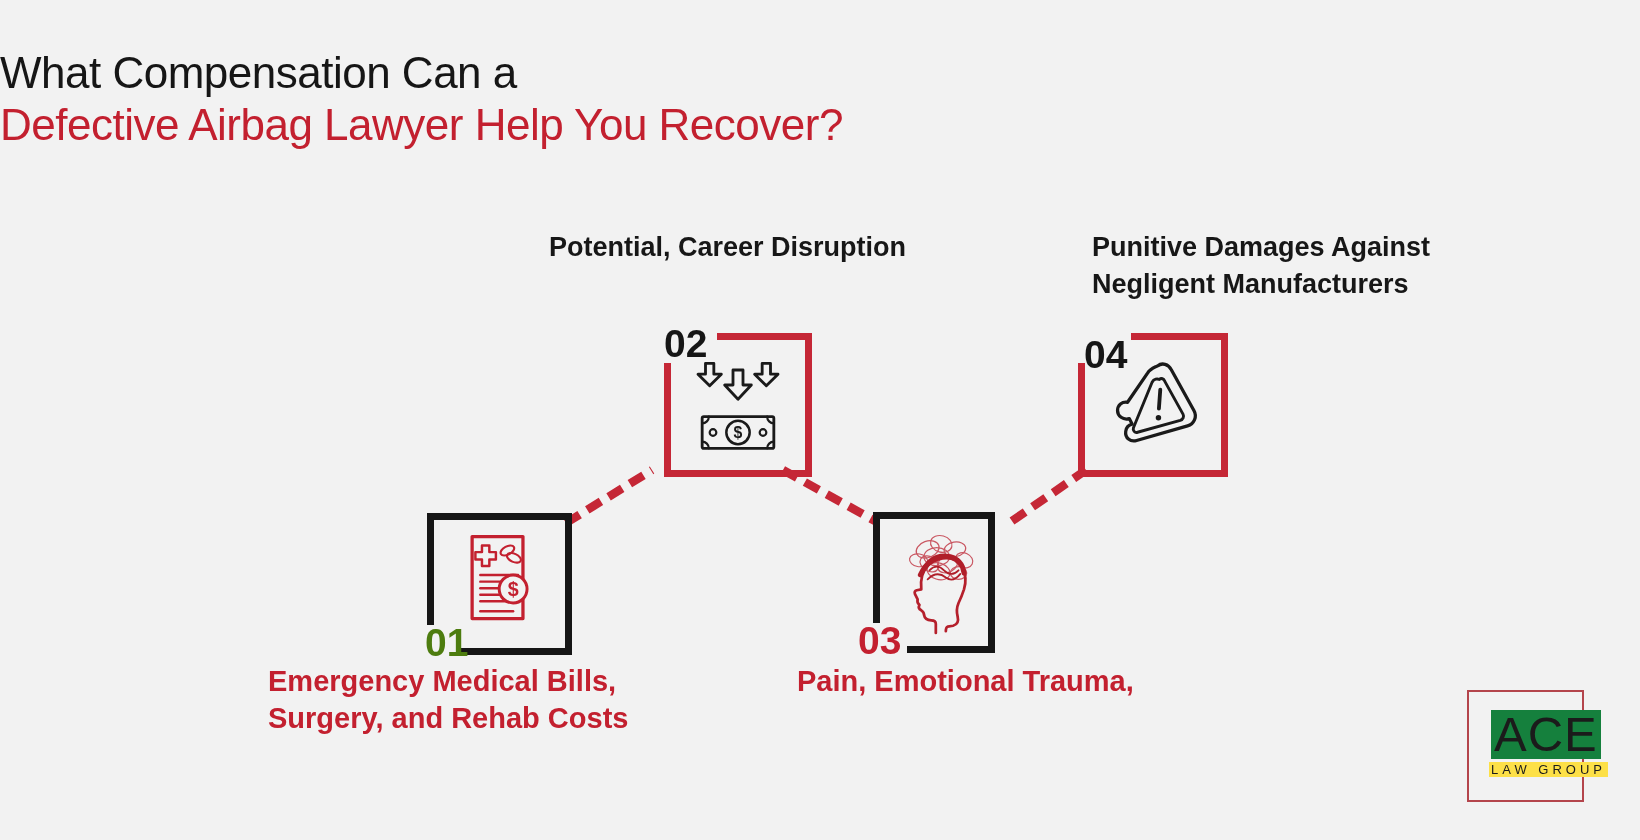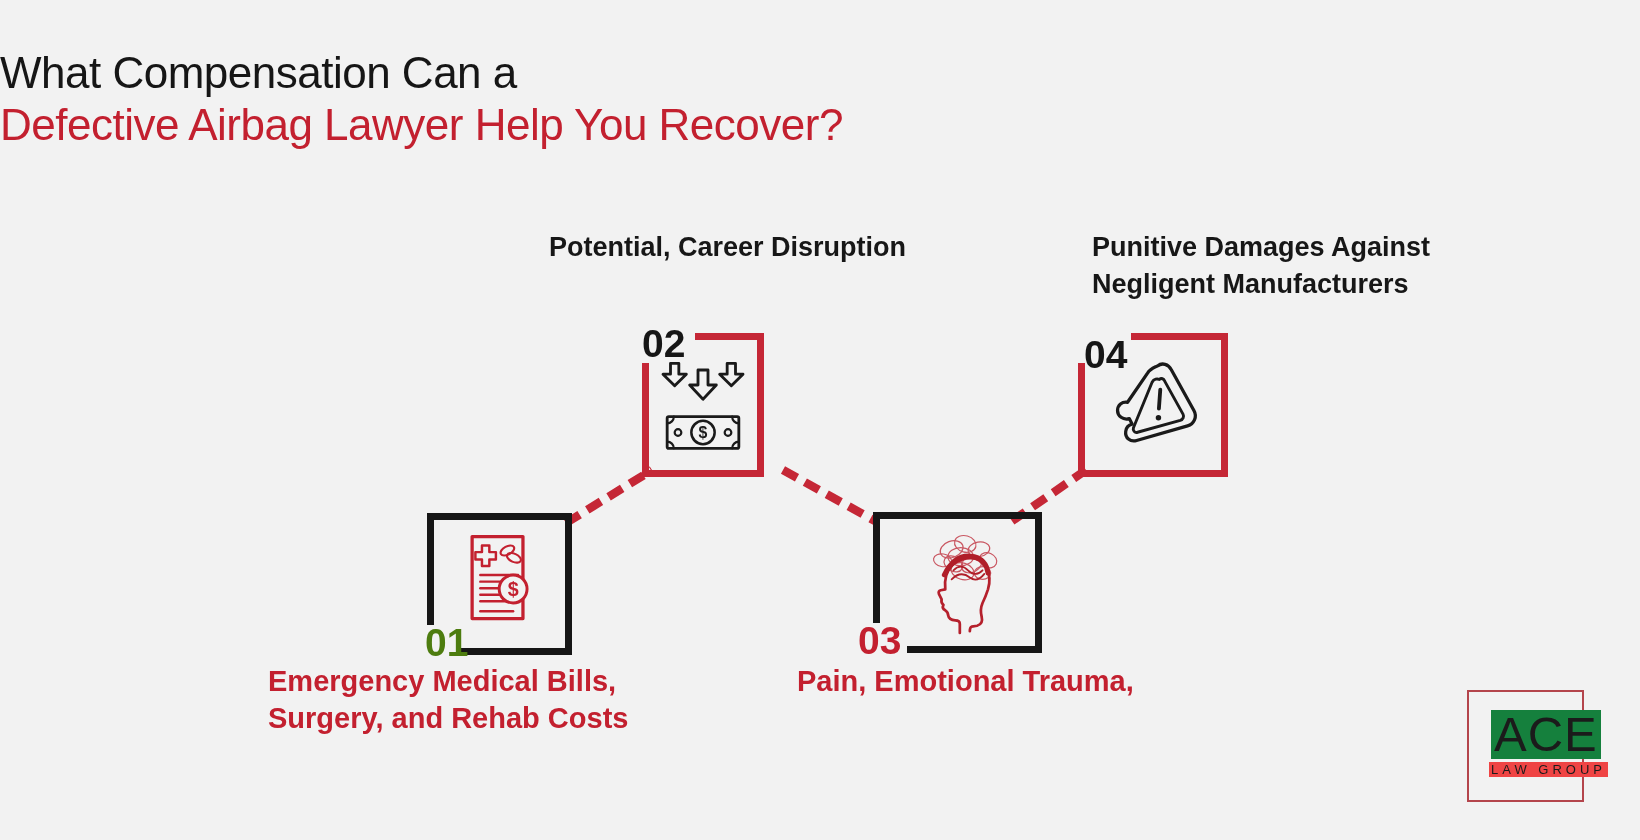--- a/index.html
+++ b/index.html
@@ -28,39 +28,39 @@
   .num-bl .seg-top{top:0;left:0;right:0;height:7px;}
   .num-bl .seg-right{top:0;bottom:0;right:0;width:7px;}
   .num-bl .seg-left{top:0;left:0;width:7px;height:calc(100% - 30px);}
   .num-bl .seg-bottom{bottom:0;right:0;left:34px;height:7px;}
   
   .num-tl .seg-top{top:0;right:0;left:53px;height:7px;}
   .num-tl .seg-right{top:0;bottom:0;right:0;width:7px;}
   .num-tl .seg-left{bottom:0;left:0;width:7px;height:calc(100% - 30px);}
   .num-tl .seg-bottom{bottom:0;left:0;right:0;height:7px;}
   #box-01{left:427px;top:513px;width:145px;height:142px;}
-  #box-02{left:642px;top:333px;width:122px;height:144px;border-radius:29px;}
-  #box-03{left:873px;top:512px;width:169px;height:141px;}
+  #box-02{left:664px;top:333px;width:148px;height:144px;border-radius:29px;}
+  #box-03{left:873px;top:512px;width:122px;height:141px;}
   #box-04{left:1078px;top:333px;width:150px;height:144px;}
   .box-number{position:absolute;font-size:39px;font-weight:800;line-height:1;}
   #box-01 .box-number{left:-10px;bottom:-7px;color:#4d7c0f;margin-left:8px;}
   #box-02 .box-number{left:0px;top:-9px;color:#161616;}
   #box-03 .box-number{left:-15px;bottom:-7px;color:#C3202F;}
   #box-04 .box-number{left:6px;top:-9px;color:#161616;margin-top:11px;}
   .box-icon{position:absolute;left:50%;top:50%;transform:translate(-50%,-50%);}
   #box-01 .box-icon{top:47%;}
   
   #connectors{position:absolute;left:0;top:0;pointer-events:none;}
   .dash{stroke:#C52736;stroke-width:8.5;stroke-dasharray:16 9;}
   
   #logo{position:absolute;left:1467px;top:690px;width:113px;height:108px;border:2px solid #B4454C;}
   #logo .ace{position:absolute;left:22px;top:18px;font-size:49px;line-height:1;font-weight:400;
     letter-spacing:1px;color:#1b1b1b;background:#15803d;padding:0 3px;white-space:nowrap;}
   #logo .sub{position:absolute;left:20px;top:70px;font-size:13px;letter-spacing:4px;color:#1b1b1b;
-    background:#ef4444;padding:0 2px;white-space:nowrap;}
+    background:#fde047;padding:0 2px;white-space:nowrap;}
 </style>
 </head>
 <body>
 
 <div id="canvas">
 
   <div id="title">
     <div class="t1">What Compensation Can a</div>
     <div class="t2">Defective Airbag Lawyer Help You Recover?</div>
   </div>

